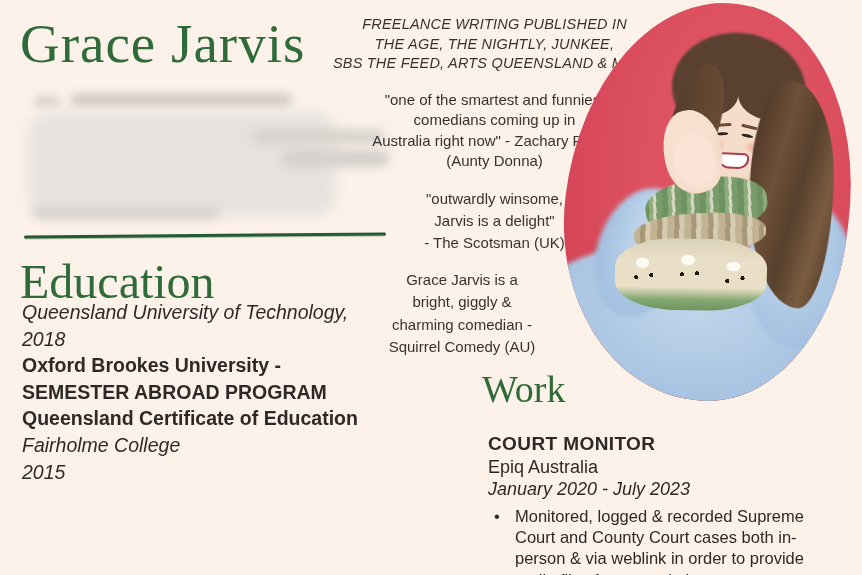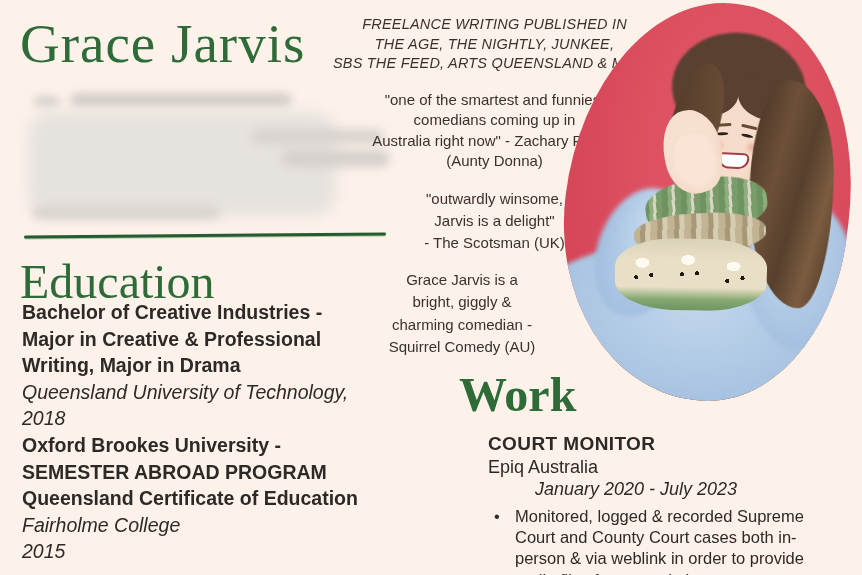--- a/index.html
+++ b/index.html
@@ -39,25 +39,25 @@
   
   .pubs{
     position:absolute;left:312px;top:15px;width:365px;text-align:center;
     font-size:14.5px;line-height:19.5px;letter-spacing:.2px;color:#37322e;font-style:italic;
   }
   .quote{position:absolute;width:365px;text-align:center;font-size:15px;color:#37322e;}
   .q1{left:312px;top:90px;line-height:20.4px;}
   .q2{left:312px;top:188px;line-height:22px;}
   .q3{left:282px;top:269px;width:360px;line-height:22.4px;}
   
-  .work-heading{position:absolute;left:459px;top:369px;font-size:48px;line-height:1.1;color:var(--accent);font-weight:bold;}
+  .work-heading{position:absolute;left:482px;top:369px;font-size:38px;line-height:1.1;color:var(--accent);}
   .work-block{position:absolute;left:488px;top:404px;}
   .job-title{font-weight:bold;font-size:19px;letter-spacing:.4px;line-height:24px;margin-top:28px;}
   .job-company{font-size:18px;line-height:22px;}
-  .job-dates{font-size:18px;line-height:22px;font-style:italic;margin-left:47px;}
+  .job-dates{font-size:18px;line-height:22px;font-style:italic;}
   .bullet{display:flex;margin-top:6px;}
   .bullet .marker{width:27px;padding-left:6px;box-sizing:border-box;font-size:16.5px;line-height:21.2px;}
   .bullet .btext{font-size:16.5px;line-height:21.2px;}
   
   .photo{
     position:absolute;left:566px;top:2px;width:284px;height:398px;overflow:hidden;
     border-radius:52% 48% 46% 54% / 54% 52% 46% 48%;
     transform:rotate(7deg);
     background:radial-gradient(ellipse at 55% 35%, #e25a6b 0%, var(--photo-red) 45%, #cf3f52 100%);
   }
@@ -147,23 +147,20 @@
 Jarvis is a delight"
 - The Scotsman (UK)</div>
   <div class="quote q3 pre">Grace Jarvis is a
 bright, giggly &amp;
 charming comedian -
 Squirrel Comedy (AU)</div>
 
   <div class="edu-heading serif">Education</div>
   <div class="edu-list">
     <div>
-      <div class="edu-title pre">Bachelor of Creative Industries -
-Major in Creative &amp; Professional
-Writing, Major in Drama</div>
       <div class="edu-detail pre">Queensland University of Technology,
 2018</div>
     </div>
     <div>
       <div class="edu-title pre">Oxford Brookes University -
 SEMESTER ABROAD PROGRAM</div>
     </div>
     <div>
       <div class="edu-title pre">Queensland Certificate of Education</div>
       <div class="edu-detail pre">Fairholme College

